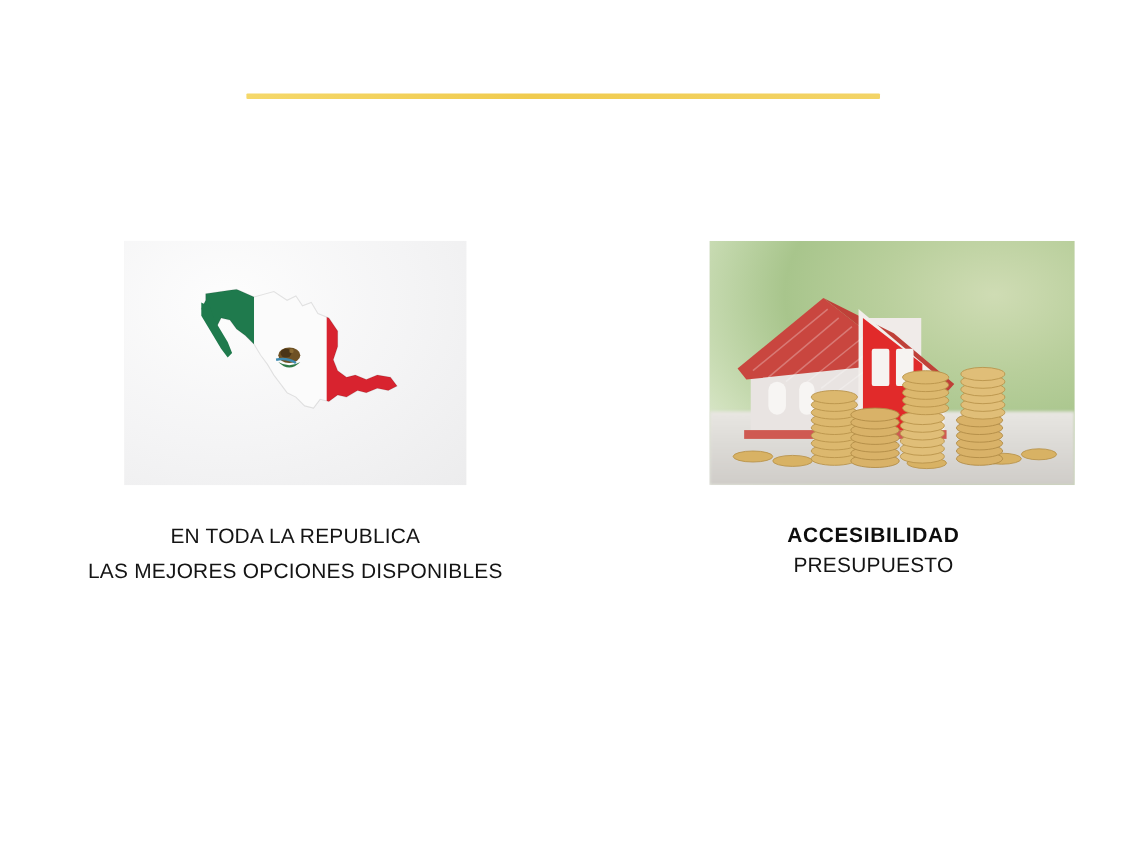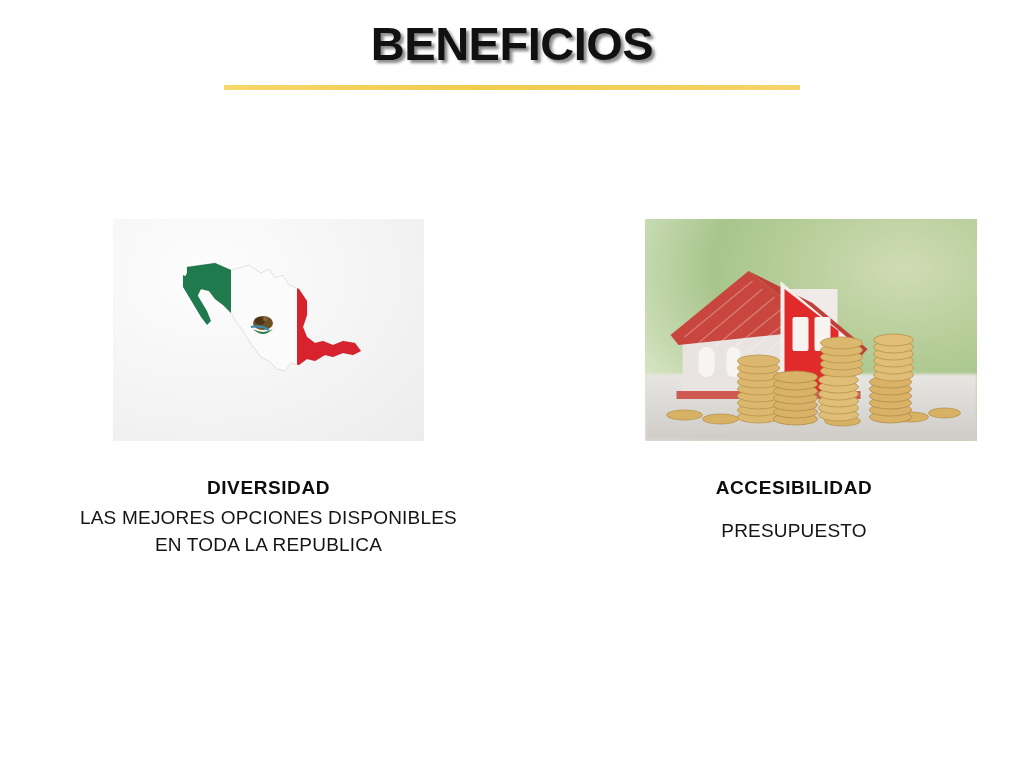--- a/index.html
+++ b/index.html
@@ -107,21 +107,20 @@
   }
   .col-left .cap  { width:455px; margin-left:-72px; }
   .col-right .cap { width:418px; margin-left:-60px; }
 </style>
 </head>
 <body>
 
 <div class="slide">
 
 
-  <div class="title">BENEFICIOS</div>
   <div class="title-rule"></div>
 
   <div class="col col-left">
 
     <div class="photo">
       <div class="mx-bg"></div>
       <svg class="mx-svg" viewBox="0 0 230 175">
         <defs>
           <clipPath id="mxclip">
             <path d="M30 22 L58 18 L74 25 L92 20 L104 28 L112 24 L118 33
@@ -158,23 +157,22 @@
             <path d="M-10 2 Q0 12 10 2 Q0 8 -10 2 Z" fill="#2f7a46"></path>
             <path d="M-12 0 Q-2 -2 6 3" stroke="#3e8ab0" stroke-width="2.2" fill="none"></path>
             <ellipse cx="-3" cy="-6" rx="5" ry="4" fill="#4a3517"></ellipse>
             <circle cx="2" cy="-8" r="2" fill="#8a6a33"></circle>
           </g>
         </g>
       </svg>
     </div>
 
     <div class="cap">
-      <div class="cap-head">DIVERSIDAD</div>
+      <div class="cap-body" style="margin-top:0">EN TODA LA REPUBLICA</div>
       <div class="cap-body">LAS MEJORES OPCIONES DISPONIBLES</div>
-      <div class="cap-body" style="margin-top:0">EN TODA LA REPUBLICA</div>
     </div>
   </div>
 
   <div class="col col-right">
 
     <div class="photo">
       <div class="hs-bg"></div>
       <div class="hs-table"></div>
       <svg class="hs-svg" viewBox="0 0 297 222">
 
@@ -272,17 +270,17 @@
               <ellipse cx="231" cy="135" rx="20" ry="6"></ellipse>
             <ellipse cx="231" cy="128" rx="20" ry="6"></ellipse>
               <ellipse cx="231" cy="121" rx="20" ry="6"></ellipse>
           </g>
         </g>
       </svg>
     </div>
 
     <div class="cap">
       <div class="cap-head">ACCESIBILIDAD</div>
-      <div class="cap-body" style="margin-top:16px">PRESUPUESTO</div>
+      <div class="cap-body" style="margin-top:0">PRESUPUESTO</div>
     </div>
   </div>
 
 </div>
 
 </body></html>

